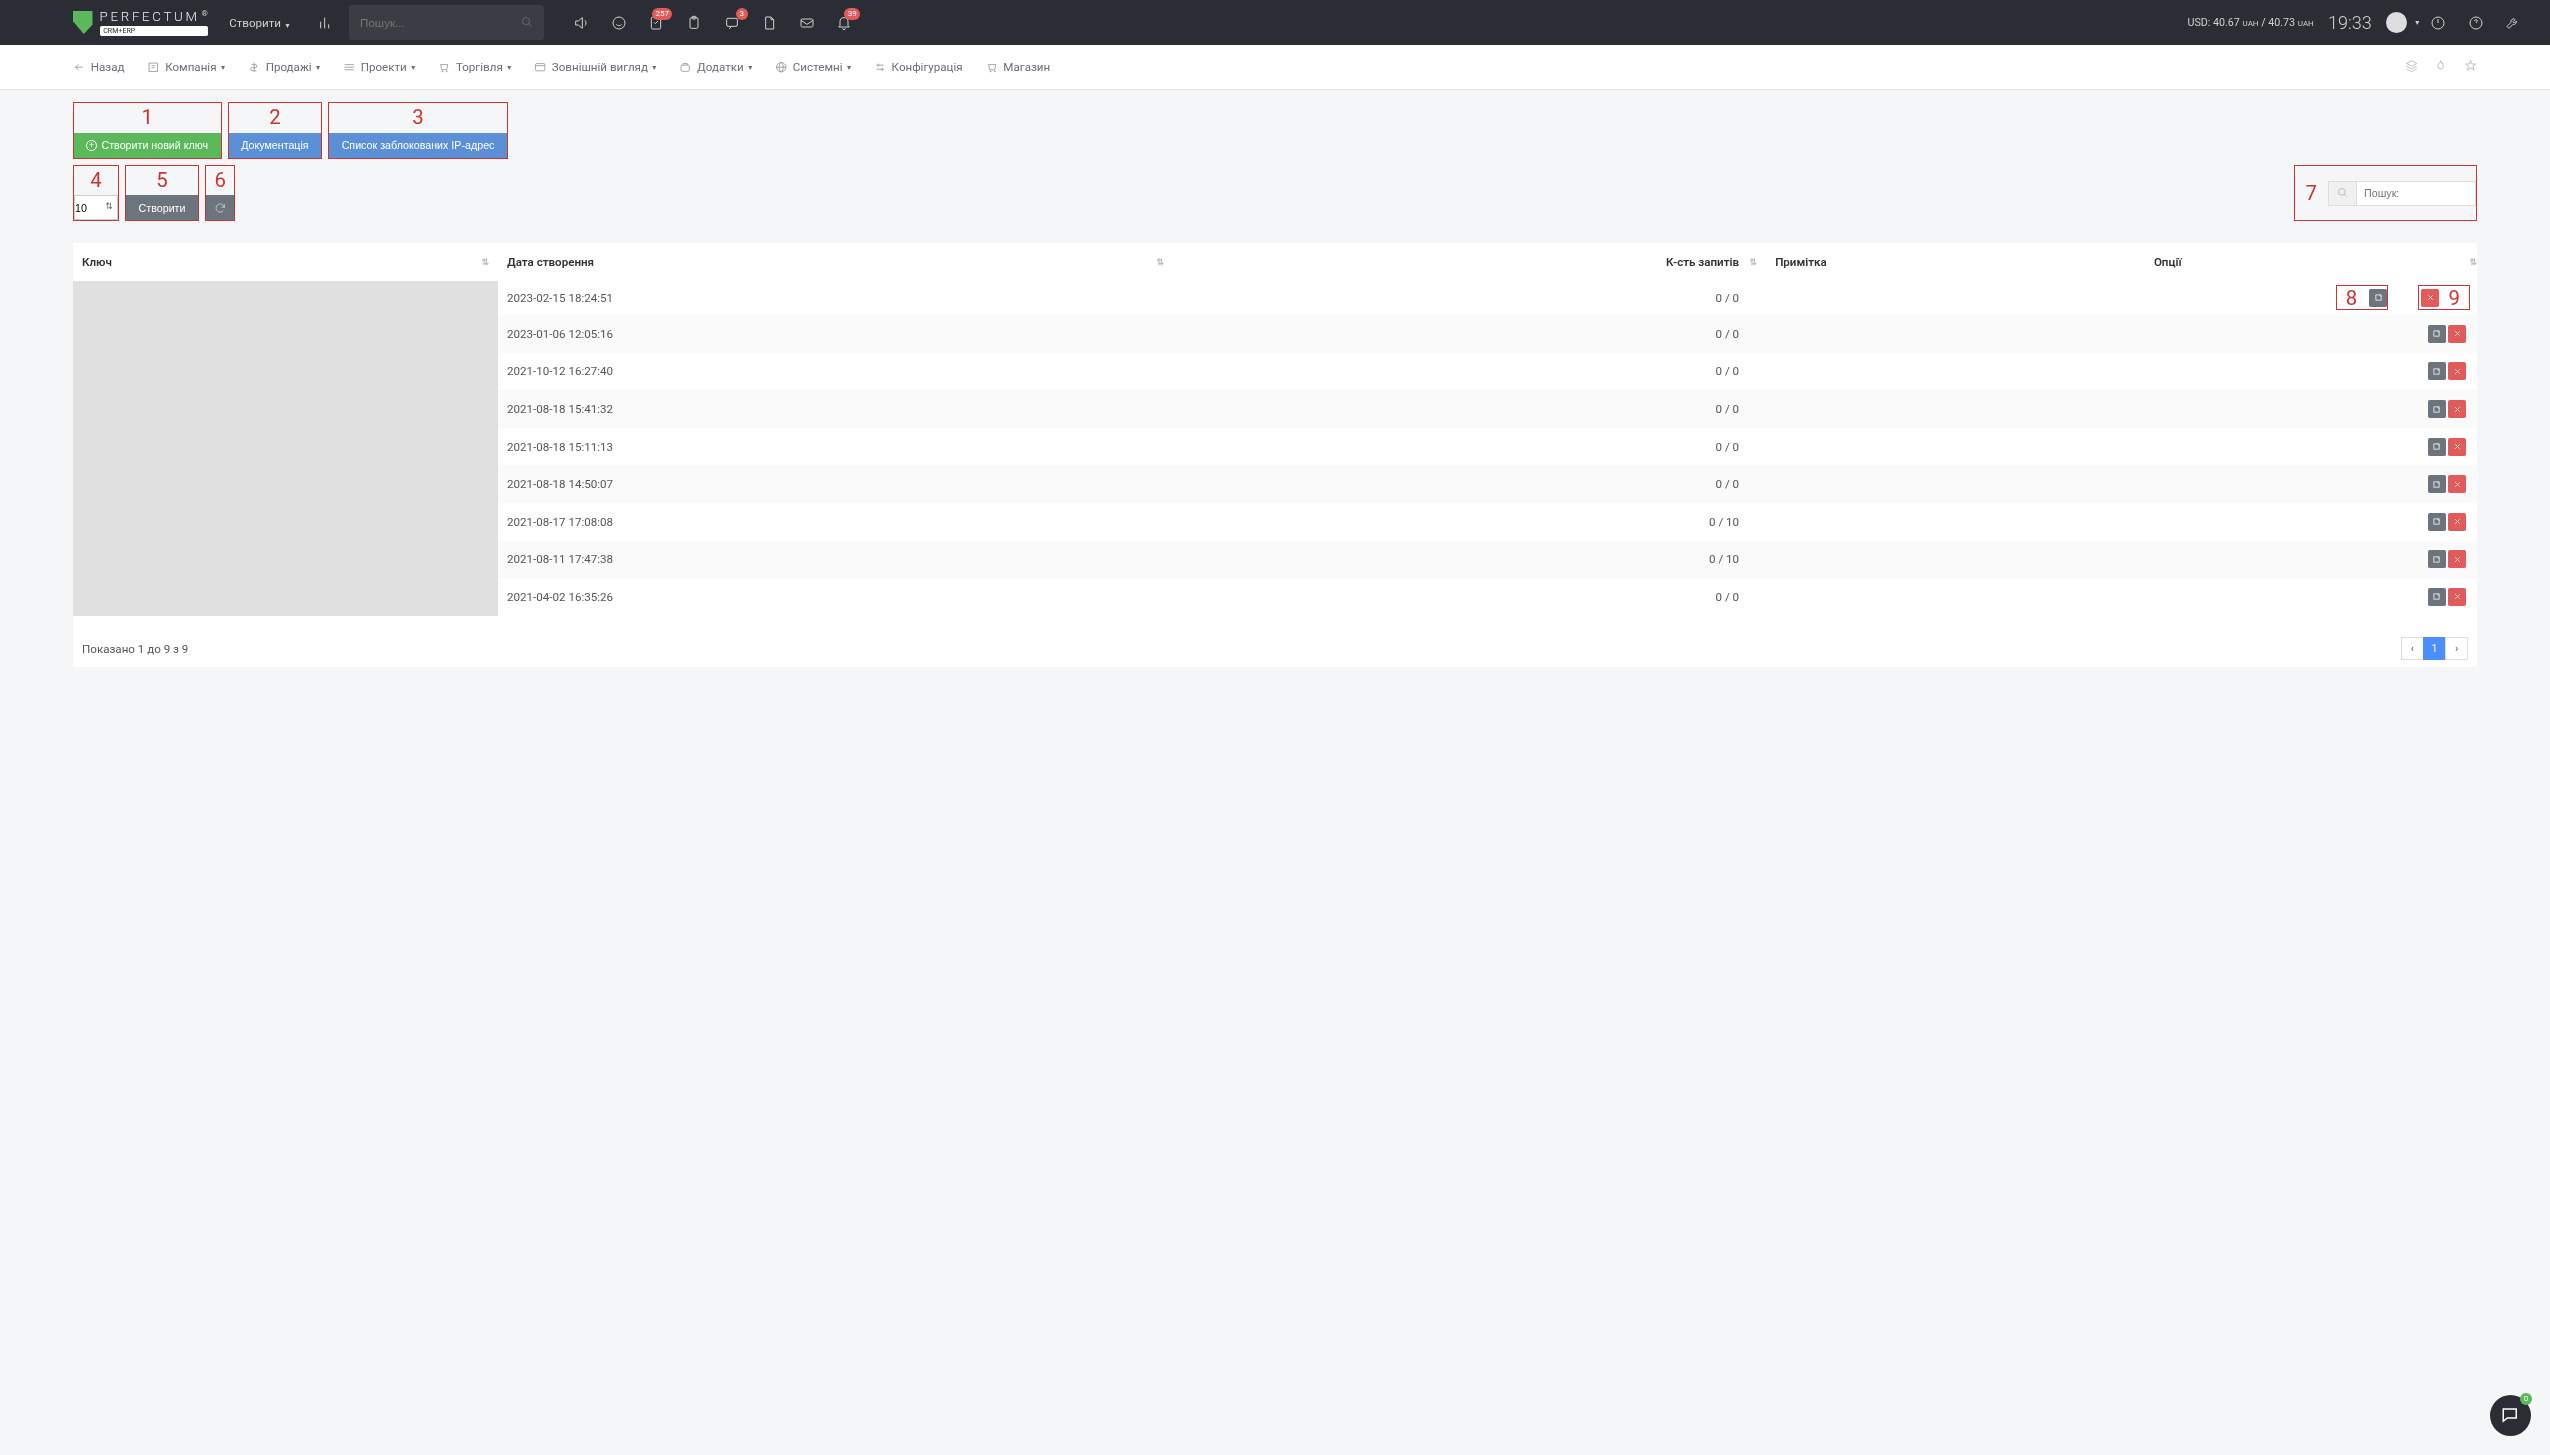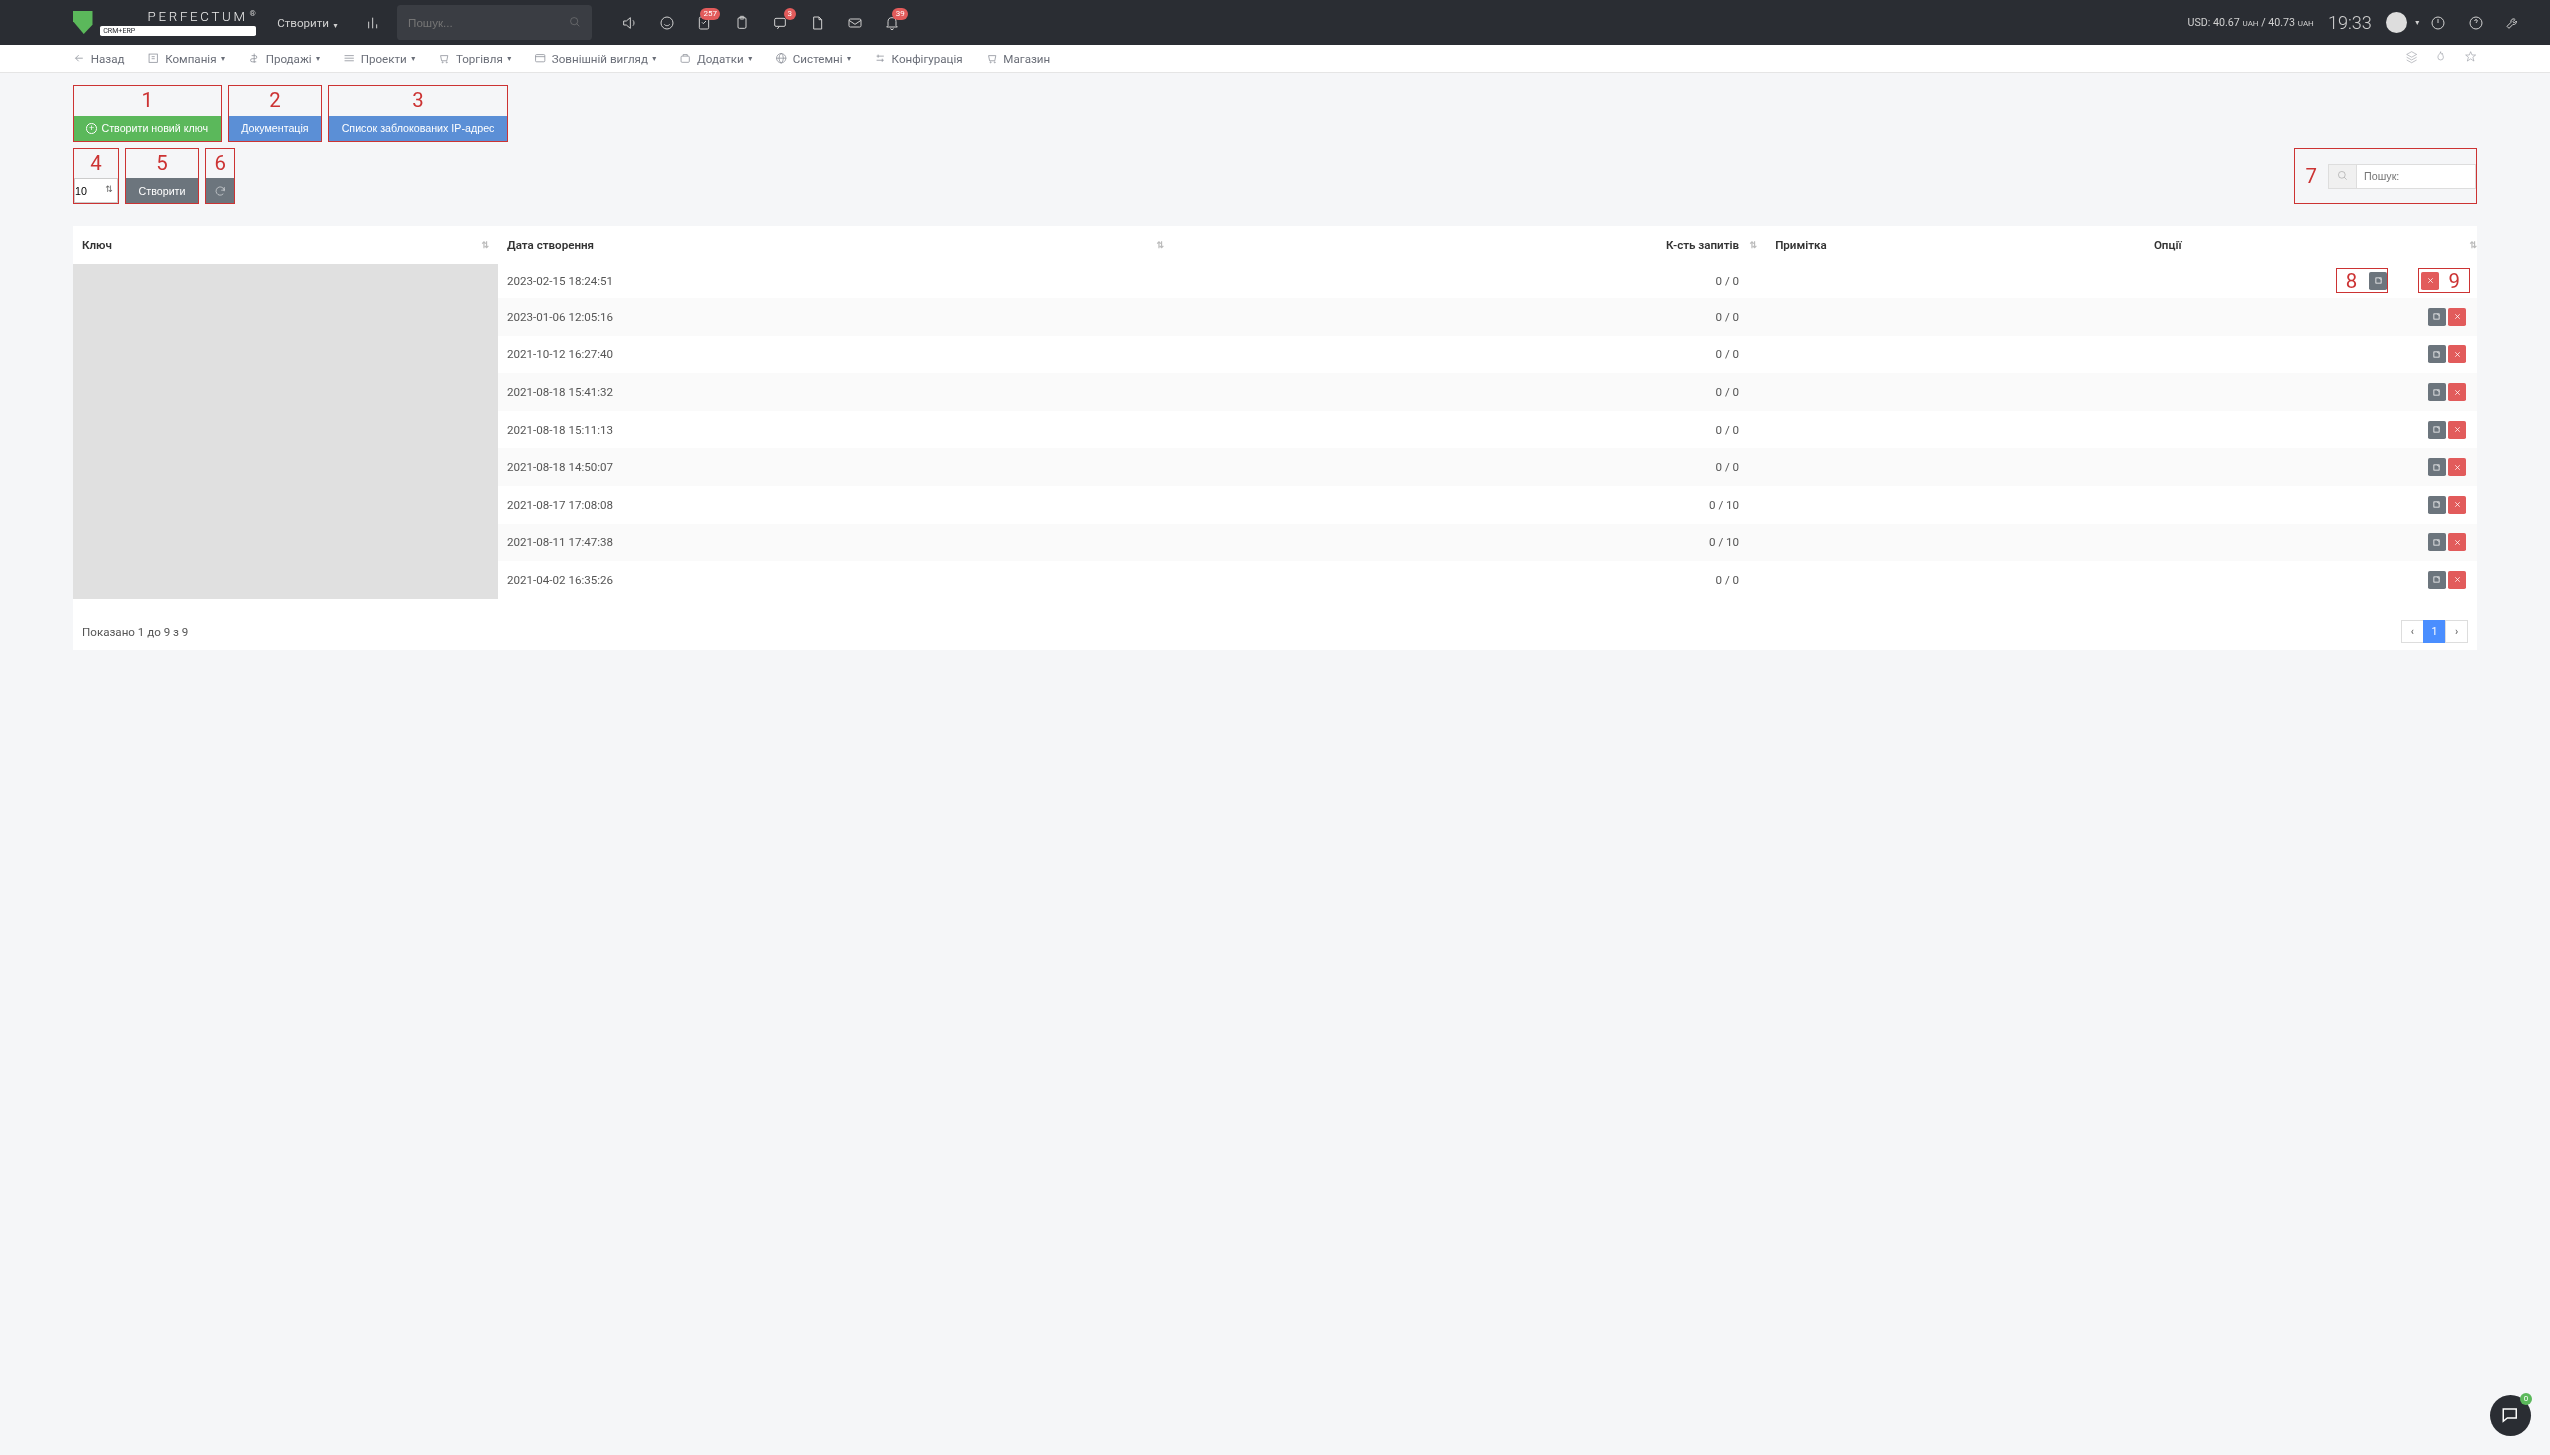--- a/index.html
+++ b/index.html
@@ -2,40 +2,40 @@
 <html style="font-size:14.2px"><head>
 <meta charset="utf-8">
 <style>
 * { margin:0; padding:0; box-sizing:border-box; }
 body { font-family:-apple-system,BlinkMacSystemFont,"Segoe UI",Roboto,Arial,sans-serif; background:#f5f6f8; color:#333; font-size:12.4px; }
 
 
 .top-header { background:#2a2d33; height:45px; display:flex; align-items:center; padding:0 18px 0 73px; color:#d0d0d0; }
 .logo { display:flex; align-items:center; margin-right:21.3px; }
 .logo-mark { width:19.5px; height:23px; background:#5bb85b; clip-path:polygon(0 0,100% 0,100% 60%,55% 100%,0 45%); margin-right:7.1px; }
-.logo-text { letter-spacing:2.7px; font-weight:300; font-size:13.3px; color:#eee;margin-left:48px; }
+.logo-text { letter-spacing:2.7px; font-weight:300; font-size:13.3px; color:#eee; }
 .logo-sub { font-size:7.1px; background:#fff; color:#2a2d33; padding:0.9px 3.6px; border-radius:1.8px; margin-top:1.8px; }
 .logo-r { font-size:8px; vertical-align:top; margin-left:1.8px; }
 .top-header .create { display:flex; align-items:flex-end; cursor:pointer; margin-right:18px; font-size:11.6px; }
 .caret { margin-left:4.4px; font-size:8px; }
 .hdr-icon { width:18px; height:18px; margin:0 9.8px; cursor:pointer; position:relative; display:flex; align-items:center; justify-content:center; }
 .hdr-icon svg { width:16px; height:16px; stroke:#d0d0d0; fill:none; stroke-width:1.5; }
 .bars-icon { margin-right:14.2px; }
 .search-top { background:#3a3d43; border-radius:3.6px; height:35px; width:195px; display:flex; align-items:center; padding:0 10.7px; margin-right:18px;justify-content:space-between; }
 .search-top input { background:none; border:none; outline:none; color:#aaa; flex:1; font-size:11.6px; }
 .search-top svg { width:12.4px; height:12.4px; stroke:#888; fill:none; }
 .badge { position:absolute; top:-5.3px; right:-7.1px; background:#e25b5b; color:#fff; font-size:8px; padding:0.9px 3.6px; border-radius:6.2px; line-height:1.2;text-align:center; }
 .spacer { flex:1; }
 .currency { font-size:10.7px; margin-right:14.2px; }
 .currency small { font-size:8px; }
 .clock { font-size:18px; font-weight:300; margin-right:14.2px; }
 .avatar { width:21.3px; height:21.3px; border-radius:50%; background:#ddd; margin-right:3.6px; }
 
 
-.nav-bar { background:#fff; height:28px; display:flex; padding:0 73px; border-bottom:0.9px solid #e5e5e5; color:#6a6e78; font-size:11.6px; }
+.nav-bar { background:#fff; height:45px; display:flex; padding:0 73px; border-bottom:0.9px solid #e5e5e5; color:#6a6e78; font-size:11.6px; }
 .nav-item { display:flex; align-items:center; margin-right:23px; cursor:pointer; }
 .nav-item svg { width:12.4px; height:12.4px; stroke:#8a8e98; fill:none; stroke-width:1.5; margin-right:5.3px; }
 .nav-right { margin-left:auto; display:flex; align-items:center; }
 .nav-right .ic { margin-left:16px; cursor:pointer; }
 
 
 .page { padding:12.4px 73px 36px; }
 .card { background:#fff; margin-top:10.7px; }
 .toolbar-row { display:flex; align-items:flex-end; gap:6.2px; }
 .ann-box { border:1.8px solid #c33; display:inline-block; position:relative; }

